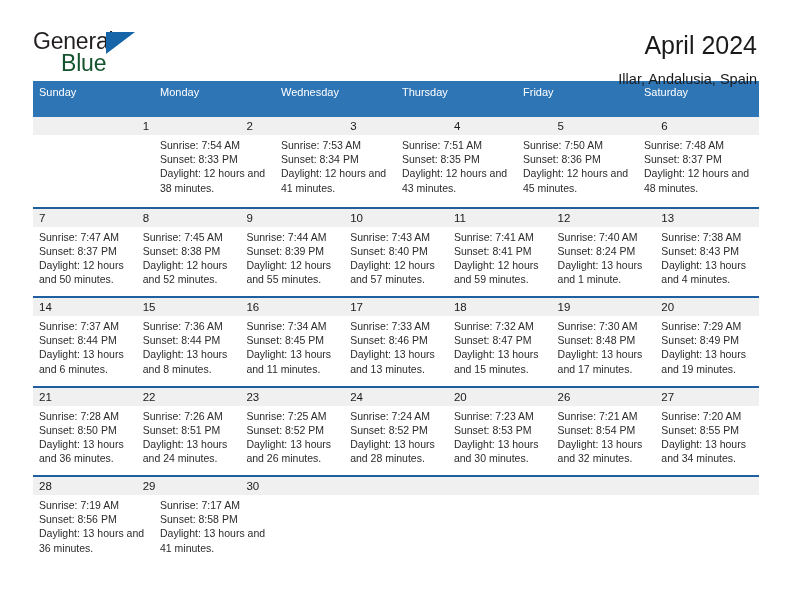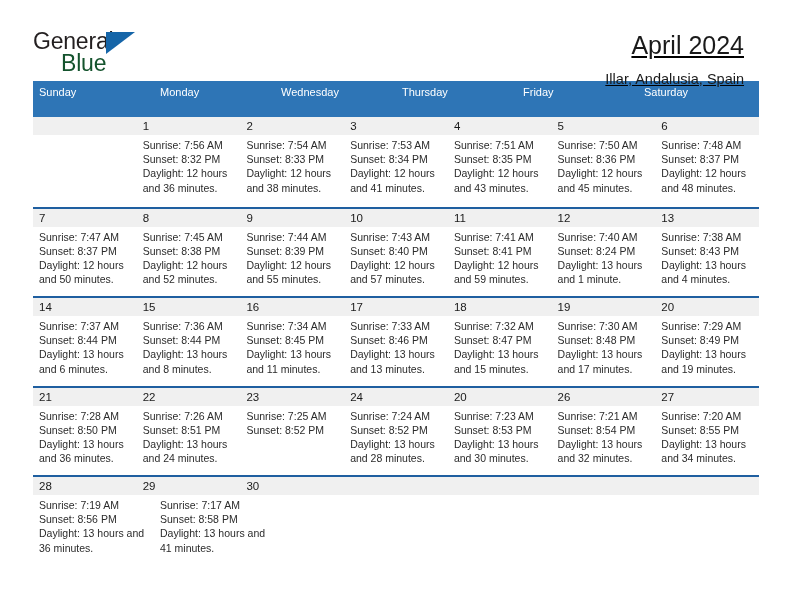--- a/index.html
+++ b/index.html
@@ -17,21 +17,21 @@
     height: 612px;
     background: #ffffff;
     overflow: hidden;
   }
 
   
   .header {
     display: flex;
     align-items: flex-start;
     justify-content: space-between;
-    padding: 28px 48px 0 33px;
+    padding: 28px 35px 0 33px;
     height: 72px;
   }
   .logo {
     position: relative;
     width: 110px;
     height: 48px;
     flex: 0 0 auto;
   }
   .logo-general {
     position: absolute;
@@ -56,21 +56,20 @@
     left: 73px;
     top: 4px;
     width: 0;
     height: 0;
     border-left: 29px solid #1565a8;
     border-bottom: 22px solid transparent;
   }
   .title-block {
     text-align: right;
     padding-top: 2px;
-    text-decoration: underline;
   }
   .cal-title {
     font-size: 25px;
     color: #1a1a1a;
     line-height: 30px;
     font-weight: normal;
     margin: 0;
   }
   .cal-subtitle {
     font-size: 14.5px;
@@ -170,25 +169,20 @@
             <div class="num">1</div>
             <div class="num">2</div>
             <div class="num">3</div>
             <div class="num">4</div>
             <div class="num">5</div>
             <div class="num">6</div>
           </div>
           <div class="week-body">
             <div class="cell empty"></div>
             <div class="cell">
-              <div class="line">Sunrise: 7:56 AM</div>
-              <div class="line">Sunset: 8:32 PM</div>
-              <div class="line wrap">Daylight: 12 hours and 36 minutes.</div>
-            </div>
-            <div class="cell">
               <div class="line">Sunrise: 7:54 AM</div>
               <div class="line">Sunset: 8:33 PM</div>
               <div class="line wrap">Daylight: 12 hours and 38 minutes.</div>
             </div>
             <div class="cell">
               <div class="line">Sunrise: 7:53 AM</div>
               <div class="line">Sunset: 8:34 PM</div>
               <div class="line wrap">Daylight: 12 hours and 41 minutes.</div>
             </div>
             <div class="cell">
@@ -321,20 +315,21 @@
               <div class="line wrap">Daylight: 13 hours and 36 minutes.</div>
             </div>
             <div class="cell">
               <div class="line">Sunrise: 7:26 AM</div>
               <div class="line">Sunset: 8:51 PM</div>
               <div class="line wrap">Daylight: 13 hours and 24 minutes.</div>
             </div>
             <div class="cell">
               <div class="line">Sunrise: 7:25 AM</div>
               <div class="line">Sunset: 8:52 PM</div>
+              <div class="line wrap">Daylight: 13 hours and 26 minutes.</div>
             </div>
             <div class="cell">
               <div class="line">Sunrise: 7:24 AM</div>
               <div class="line">Sunset: 8:52 PM</div>
               <div class="line wrap">Daylight: 13 hours and 28 minutes.</div>
             </div>
             <div class="cell">
               <div class="line">Sunrise: 7:23 AM</div>
               <div class="line">Sunset: 8:53 PM</div>
               <div class="line wrap">Daylight: 13 hours and 30 minutes.</div>

